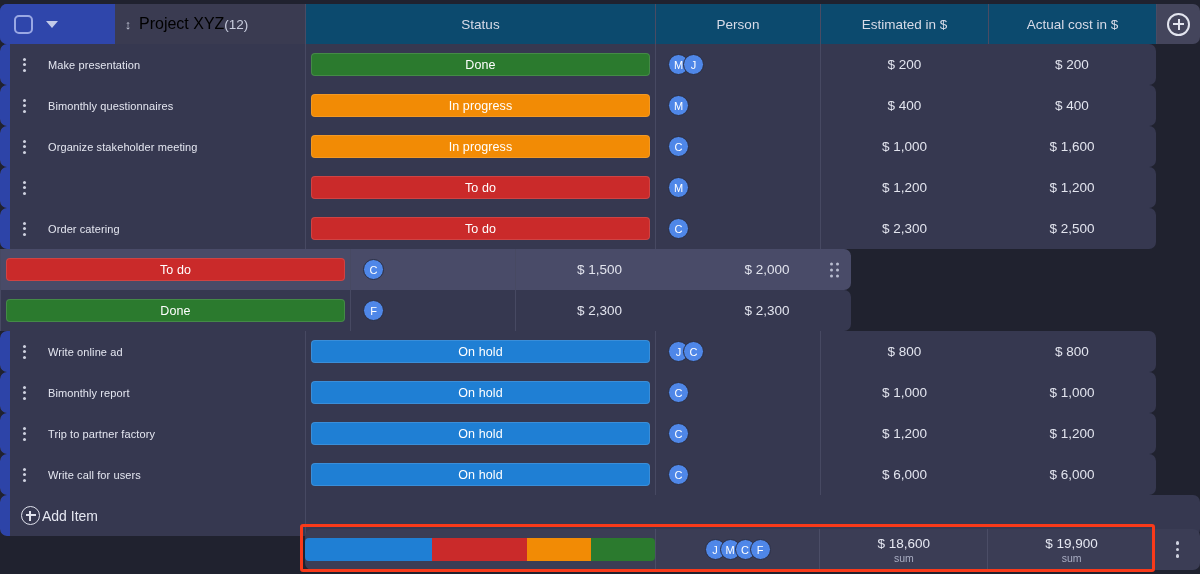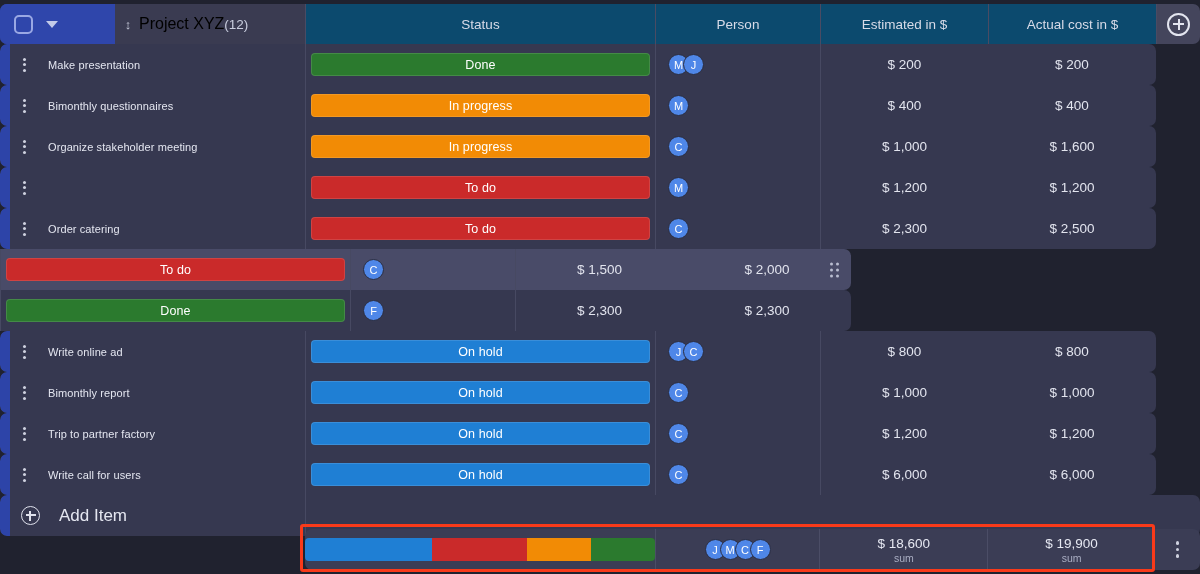--- a/index.html
+++ b/index.html
@@ -244,21 +244,21 @@
     border: 1.8px solid #dfe1ec;
     border-radius: 50%;
     position: relative;
     margin-left: 11px;
   }
   .add-circle::before, .add-circle::after {
     content: ""; position: absolute; background: #dfe1ec;
   }
   .add-circle::before { left: 3.5px; right: 3.5px; top: 7px; height: 1.8px; }
   .add-circle::after  { top: 3.5px; bottom: 3.5px; left: 7px; width: 1.8px; }
-  .add-label { color: #e4e6f0; font-size: 17px; padding-left: 19px; }
+  .add-label { color: #e4e6f0; font-size: 14px; padding-left: 2px; }
   .additem-blank {
     flex: 1;
     background: #363850;
     border-left: 1px solid #474962;
     border-top-right-radius: 7px;
     border-bottom-right-radius: 7px;
   }
 
   
   .summary {

